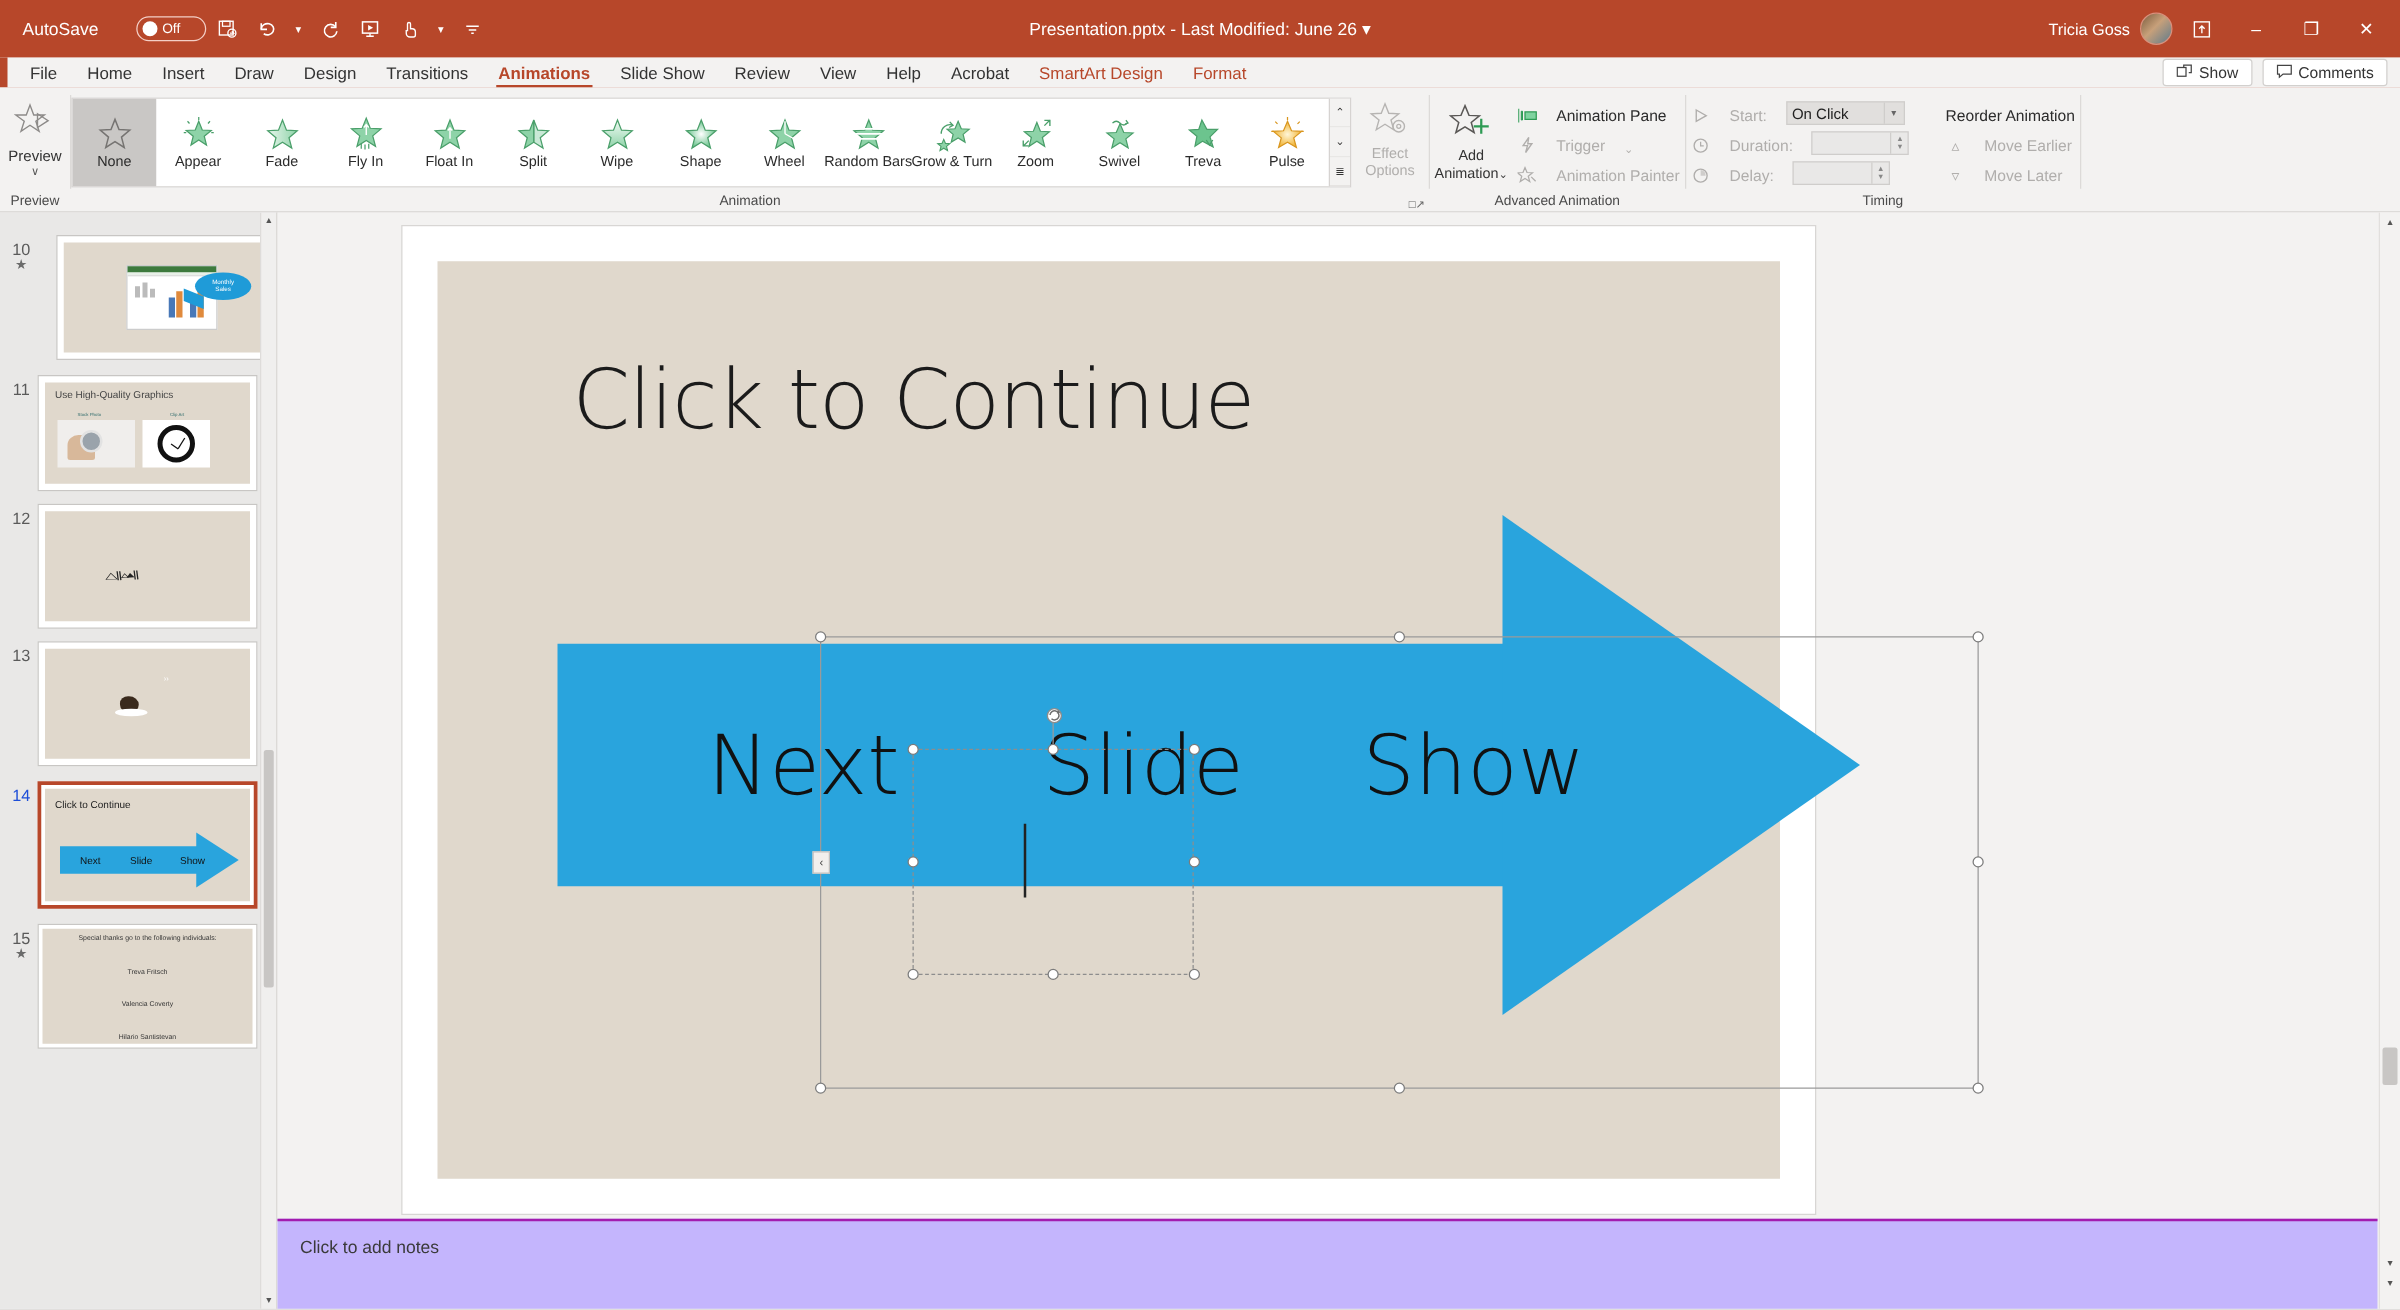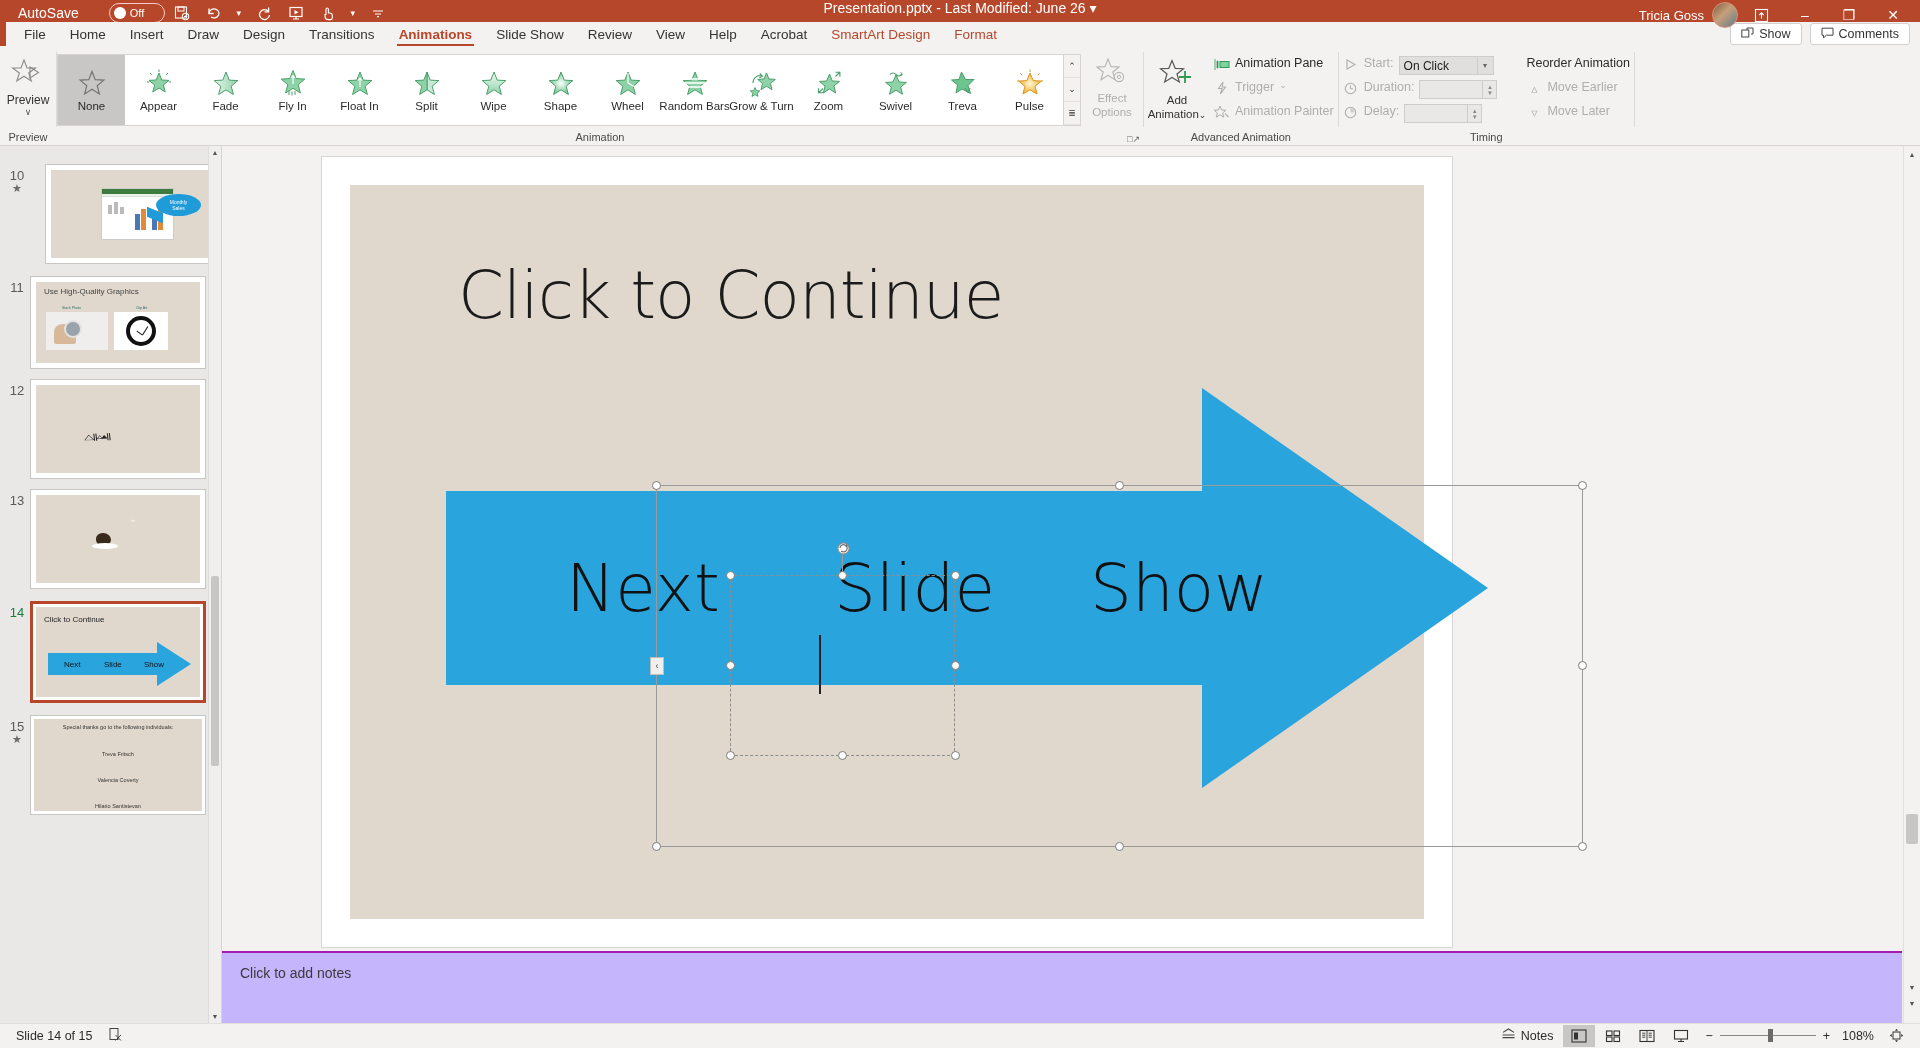--- a/index.html
+++ b/index.html
@@ -4,21 +4,21 @@
 <style>
   * { box-sizing: border-box; margin: 0; padding: 0; }
   html, body {
     width: 1920px; height: 1048px;
     font-family: "Liberation Sans", sans-serif;
     background: #f3f2f1; overflow: hidden;
   }
 
   
   .titlebar {
-    height: 22px; background: #b7472a; display: flex; align-items: flex-start;
+    height: 46px; background: #b7472a; display: flex; align-items: center;
     color: #fff; font-size: 14px; position: relative; padding: 0 6px;
   }
   .tb-left { display: flex; align-items: center; gap: 2px; }
   .autosave-label { font-size: 14px; margin: 0 6px 0 12px; color:#fff; }
   .toggle {
     width: 56px; height: 20px; border-radius: 10px; border: 1px solid #f4cfc6;
     display: flex; align-items: center; gap: 4px; padding: 0 4px; font-size: 11px; margin-left: 22px;
   }
   .toggle .knob { width: 12px; height: 12px; border-radius: 50%; background: #fff; }
   .tb-icon {
@@ -119,21 +119,21 @@
   .bigbtn {
     width: 62px; display: flex; flex-direction: column; align-items: center;
     justify-content: flex-start; padding-top: 8px; gap: 2px; font-size: 11.5px;
     color: #333; text-align: center; line-height: 12px;
   }
   .bigbtn.disabled { color: #b0aeac; }
 
   
   .stack { display: flex; flex-direction: column; padding-top: 6px; gap: 4px; }
   .srow {
-    display: flex; align-items: flex-start; gap: 5px; font-size: 12.5px; color: #2b2b2b;
+    display: flex; align-items: flex-end; gap: 15px; font-size: 12.5px; color: #2b2b2b;
     height: 20px; padding: 0 4px; white-space: nowrap;
   }
   .srow.disabled { color: #b0aeac; }
   .srow .ico { width: 16px; height: 16px; display: flex; align-items: center; justify-content: center; }
 
   .field {
     width: 78px; height: 19px; background: #e9e8e7; border: 1px solid #cfcdcb;
     display: flex; align-items: center; padding-left: 4px; font-size: 12px; color: #222;
   }
   .field.sel { background: #e1dfdd; }
@@ -162,21 +162,21 @@
   .thumb-num {
     width: 26px; text-align: center; font-size: 13px; color: #5a5a5a;
     padding-top: 4px; display: flex; flex-direction: column; align-items: center;
   }
   .thumb-num .star { font-size: 11px; color: #6b6b6b; line-height: 11px; }
   .thumb-box {
     width: 176px; height: 100px; background: #fff; border: 1px solid #c8c6c4;
     position: relative; overflow: hidden;
   }
   .thumb.current .thumb-box { border: 3px solid #b7472a; }
-  .thumb.current .thumb-num { color: #15803d; }
+  .thumb.current .thumb-num { color: #1d4ed8; }
   .slide-bg { position: absolute; inset: 5px; background: #e0d8cc; }
   .thumb.current .slide-bg { inset: 3px; }
 
   .tscrollbar {
     position: absolute; right: 0; top: 0; bottom: 0; width: 13px; background: #f0efee;
     border-left: 1px solid #dedcda;
   }
   .tscrollbar .arrow {
     height: 13px; display: flex; align-items: center; justify-content: center;
     font-size: 7px; color: #555;

